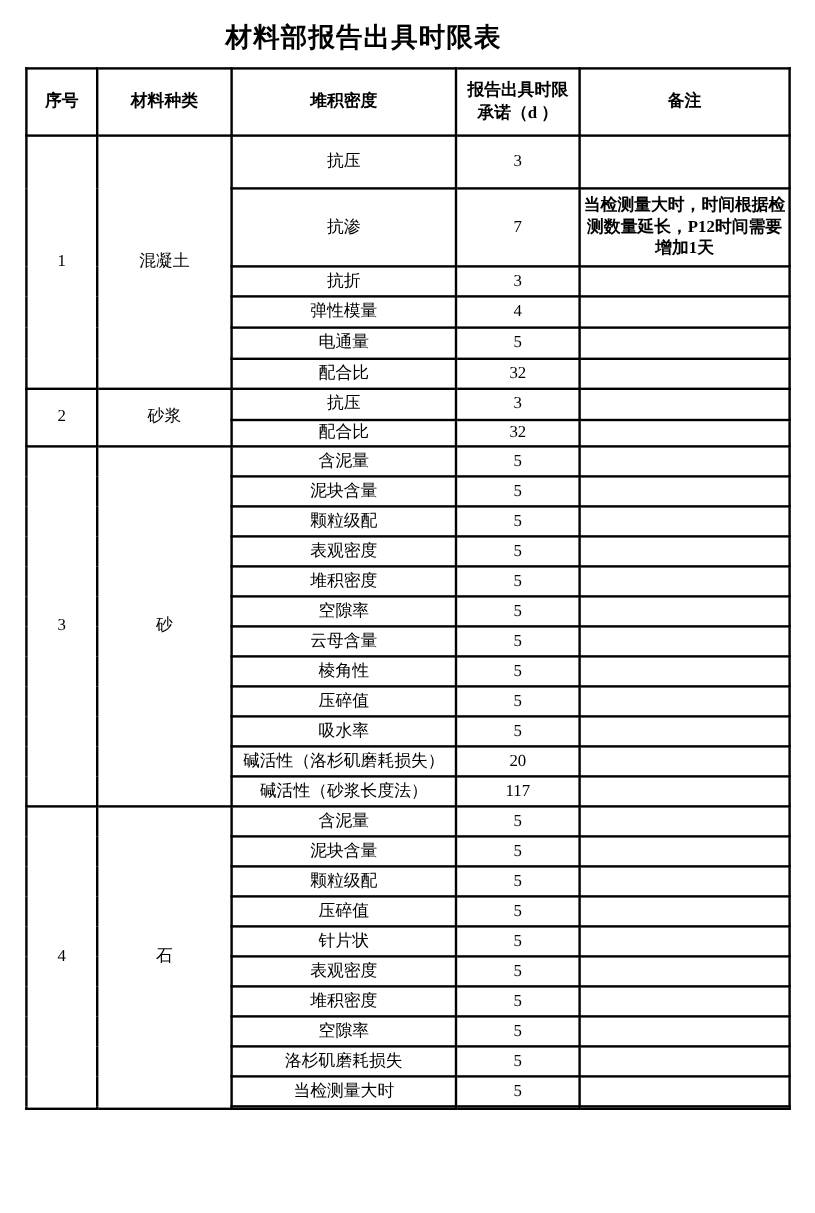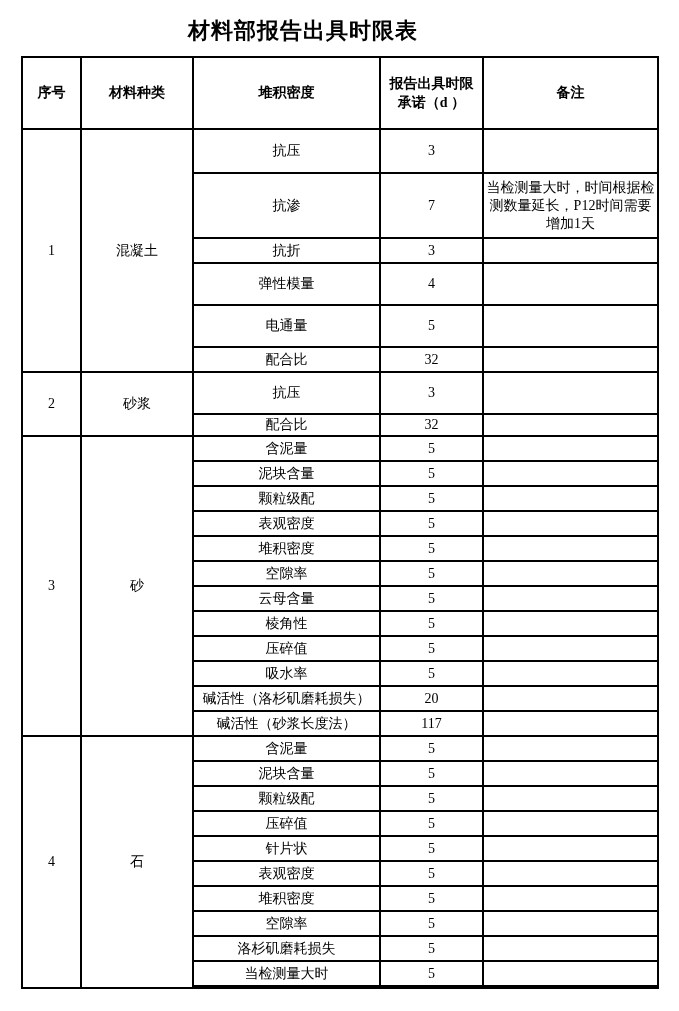--- a/index.html
+++ b/index.html
@@ -31,35 +31,35 @@
   table.report td {
     border: 2px solid #000;
     text-align: center;
     vertical-align: middle;
     font-size: 14px;
     padding: 0 2px;
     overflow: hidden;
     line-height: 18px;
   }
   
-  thead tr { height: 72px; }
+  thead tr { height: 56px; }
   thead td {
     font-weight: bold;
     border-bottom: 3px solid #000;
   }
   .deadline-box { width: 88px; margin: 0 auto; line-height: 19px; }
   
   tbody tr { height: 25px; }
   tr.h44 { height: 44px; }
   tr.h65 { height: 65px; }
-  tr.h26 { height: 42px; }
+  tr.h26 { height: 26px; }
   tr.h22 { height: 22px; }
   tr.hghost { height: 2px; }
   
-  td.remark-note { font-size: 13px; line-height: 17px; padding: 0 3px; }
+  td.remark-note { font-size: 13px; line-height: 17px; padding: 0 3px; font-weight: bold; }
   
   td.cut {
     border-bottom: none;
     padding-top: 104px;
   }
   td.ghost { border: none; }
 </style>
 </head>
 <body>
 

